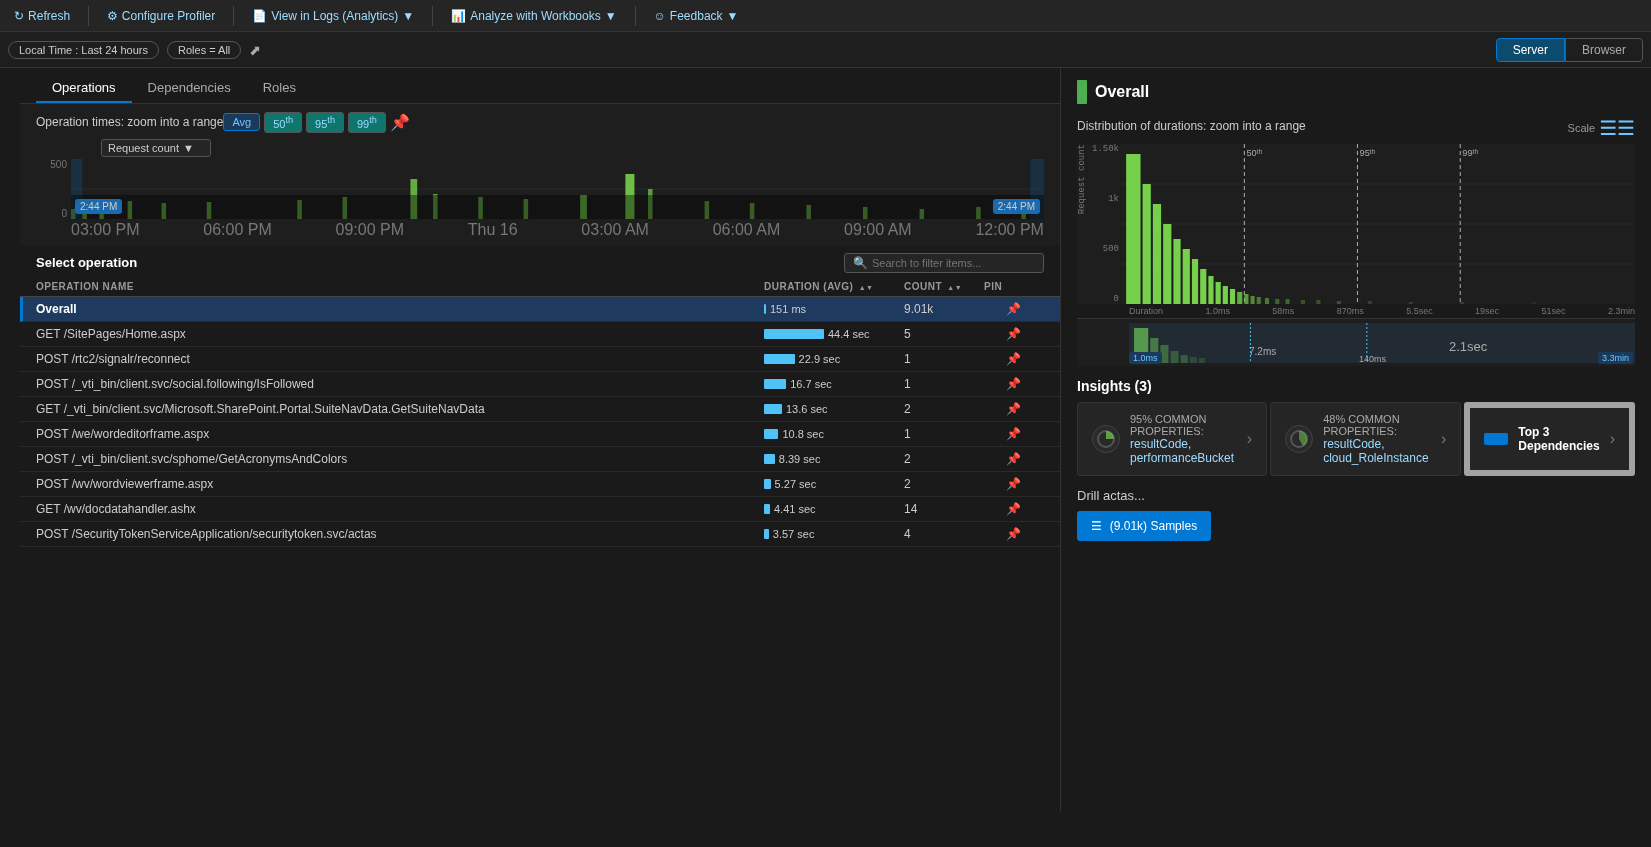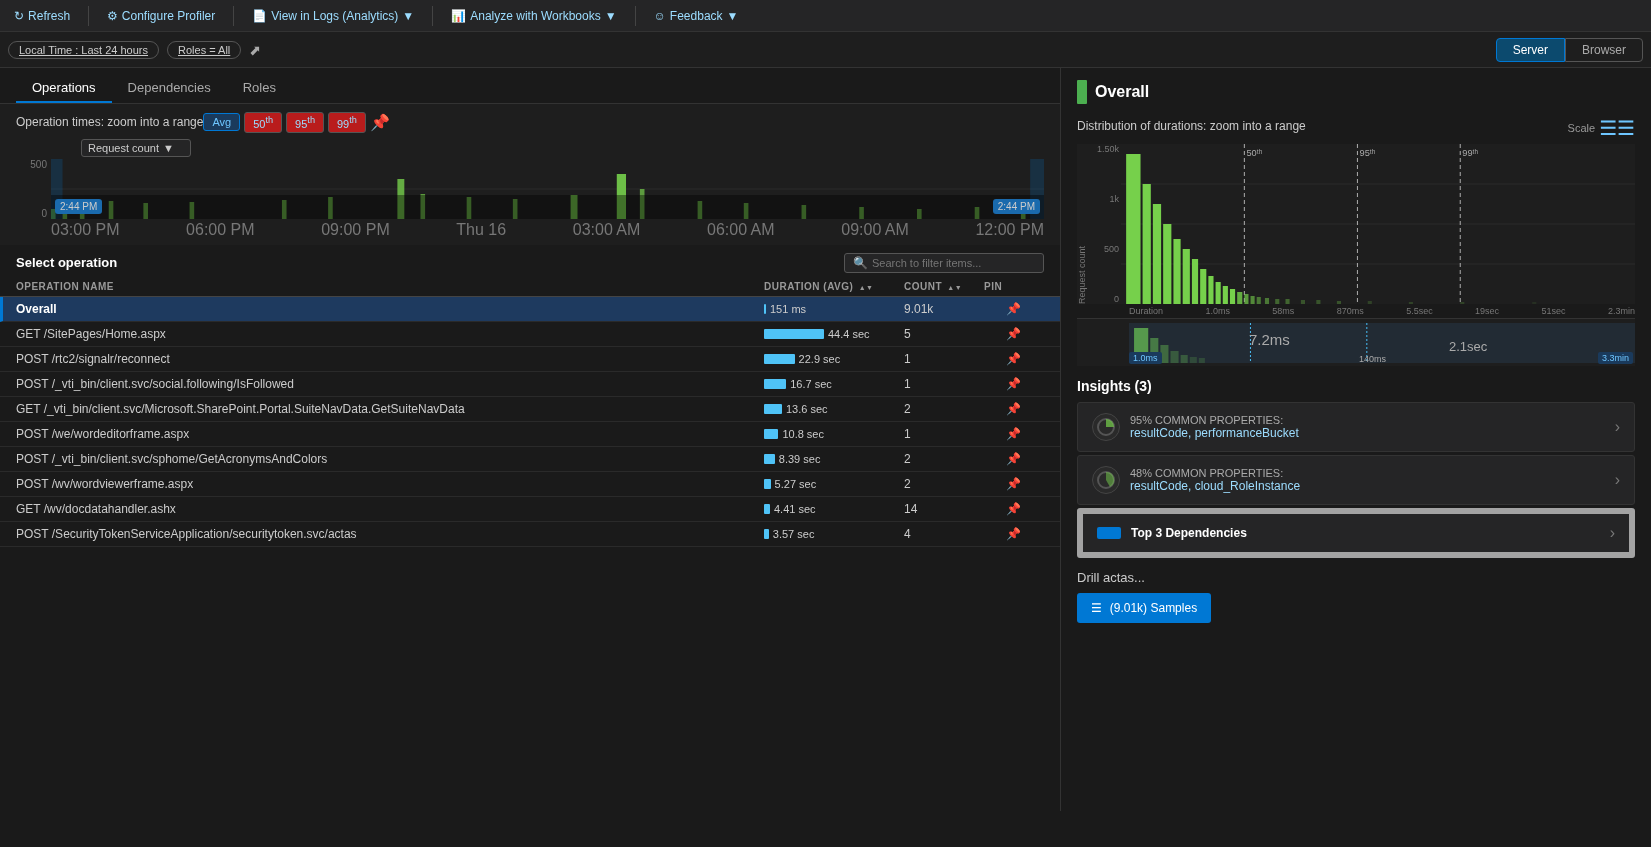--- a/index.html
+++ b/index.html
@@ -5,46 +5,46 @@
     * { box-sizing: border-box; margin: 0; padding: 0; }
     body { background: #1a1a1a; color: #ccc; font-family: 'Segoe UI', sans-serif; font-size: 12px; overflow: hidden; }
     
     
     .toolbar { display: flex; align-items: center; background: #252526; padding: 4px 8px; gap: 12px; height: 32px; border-bottom: 1px solid #333; }
     .toolbar-btn { display: flex; align-items: center; gap: 4px; color: #9cdcfe; cursor: pointer; font-size: 12px; padding: 2px 6px; border: none; background: none; }
     .toolbar-separator { width: 1px; height: 20px; background: #444; }
     
     
     .filter-bar { display: flex; align-items: center; background: #1e1e1e; padding: 6px 8px; gap: 8px; height: 36px; border-bottom: 1px solid #333; }
-    .filter-pill { display: flex; align-items: center; background: #1e1e1e; border: 1px solid #555; border-radius: 12px; padding: 2px 10px; color: #ccc; font-size: 11px; cursor: pointer; gap: 4px; text-decoration: underline; }
+    .filter-pill { display: flex; align-items: center; background: #1e1e1e; border: 1px solid #555; border-radius: 12px; padding: 2px 10px; color: #ccc; font-size: 11px; cursor: pointer; gap: 4px; }
     .filter-icon { font-size: 14px; color: #aaa; cursor: pointer; }
     .top-right-tabs { margin-left: auto; display: flex; }
     .view-tab { padding: 4px 16px; border: 1px solid #555; cursor: pointer; font-size: 12px; }
     .view-tab.active { background: #0c4a6e; border-color: #0078d4; color: #fff; }
     .view-tab:not(.active) { background: #1e1e1e; color: #aaa; }
     .view-tab:first-child { border-radius: 4px 0 0 4px; }
     .view-tab:last-child { border-radius: 0 4px 4px 0; }
     
     
-    .main-layout { display: flex; height: calc(847px - 32px - 36px - 36px); }
+    .main-layout { display: flex; height: calc(847px - 32px - 36px - 36px); padding-left: 20px; }
     
     
     .left-panel { flex: 1; display: flex; flex-direction: column; overflow: hidden; border-right: 1px solid #333; }
     
     
     .tabs-row { display: flex; gap: 0; padding: 0 16px; border-bottom: 1px solid #333; height: 36px; align-items: flex-end; }
     .tab { padding: 6px 16px; cursor: pointer; font-size: 13px; color: #aaa; border-bottom: 2px solid transparent; }
     .tab.active { color: #fff; border-bottom: 2px solid #0078d4; }
     
     
     .chart-section { padding: 8px 16px 4px 16px; background: #1e1e1e; }
     .chart-header { display: flex; align-items: center; justify-content: flex-start; margin-bottom: 4px; }
     .chart-title { font-size: 12px; color: #ccc; }
     .chart-controls { display: flex; gap: 4px; align-items: center; }
-    .chart-btn { padding: 2px 8px; border: 1px solid #555; border-radius: 3px; background: #b91c1c; color: #9cdcfe; font-size: 11px; cursor: pointer; }
+    .chart-btn { padding: 2px 8px; border: 1px solid #555; border-radius: 3px; background: #0f766e; color: #9cdcfe; font-size: 11px; cursor: pointer; }
     .chart-btn.active { background: #1a3a5c; border-color: #0078d4; color: #6ec6ff; }
     .pin-btn { color: #aaa; cursor: pointer; font-size: 16px; }
     .request-count-dropdown { display: flex; align-items: center; gap: 4px; background: #252526; border: 1px solid #555; border-radius: 3px; padding: 2px 6px; font-size: 11px; color: #ccc; cursor: pointer; width: 110px; margin: 2px 0 0 30px; }
     
     
     .time-axis { display: flex; justify-content: space-between; margin-left: 30px; padding: 2px 0; font-size: 16px; color: #777; }
     
     
     .ops-section { flex: 1; overflow: hidden; display: flex; flex-direction: column; }
     .ops-header-row { display: flex; align-items: center; justify-content: space-between; padding: 8px 16px 4px 16px; }
@@ -362,21 +362,21 @@
       <div class="dist-scale-row">
         <span class="dist-title">Distribution of durations: zoom into a range</span>
         <div class="scale-toggle">
           <span class="scale-label">Scale</span>
           <span style="color: #6ec6ff; font-size: 20px;">☰☰</span>
         </div>
       </div>
 
       <div style="display: flex; background: #1e1e1e; position: relative;">
 
-        <div style="display: flex; align-items: flex-end;">
+        <div style="display: flex; align-items: flex-start; font-family: Liberation Mono, monospace;">
           <div style="writing-mode: vertical-rl; transform: rotate(180deg); font-size: 9px; color: #777; margin-right: 2px; text-align: center; white-space: nowrap;">Request count</div>
           <div style="width: 32px; display: flex; flex-direction: column; justify-content: space-between; font-size: 9px; color: #777; text-align: right; padding-right: 2px; height: 160px;">
             <span>1.50k</span>
             <span>1k</span>
             <span>500</span>
             <span>0</span>
           </div>
         </div>
         <div style="flex: 1; position: relative;">
           <svg viewBox="0 0 500 160" preserveAspectRatio="none" style="width: 100%; height: 160px; display: block;">
@@ -449,31 +449,31 @@
             <rect x="69" y="35" width="6" height="5" fill="#76d04b" opacity="0.2"></rect>
 
             <line x1="120" y1="0" x2="120" y2="40" stroke="#4fc3f7" stroke-width="1" stroke-dasharray="2,2"></line>
             <line x1="235" y1="0" x2="235" y2="40" stroke="#4fc3f7" stroke-width="1" stroke-dasharray="2,2"></line>
 
             <rect x="0" y="0" width="500" height="40" fill="rgba(0,120,212,0.08)"></rect>
           </svg>
         </div>
 
         <div style="position: absolute; bottom: 2px; left: 52px; font-size: 9px; color: #6ec6ff; background: #1a3a5c; padding: 1px 4px; border-radius: 2px;">1.0ms</div>
-        <div style="position: absolute; bottom: 18px; left: calc(52px + 120px); font-size: 15px; color: #aaa;">7.2ms</div>
+        <div style="position: absolute; bottom: 9px; left: calc(52px + 120px); font-size: 10px; color: #aaa;">7.2ms</div>
         <div style="position: absolute; bottom: 2px; left: calc(52px + 230px); font-size: 9px; color: #aaa;">140ms</div>
         <div style="position: absolute; bottom: 12px; left: calc(52px + 320px); font-size: 13px; color: #aaa;">2.1sec</div>
         <div style="position: absolute; bottom: 2px; right: 2px; font-size: 9px; color: #6ec6ff; background: #1a3a5c; padding: 1px 4px; border-radius: 2px;">3.3min</div>
       </div>
     </div>
 
     <div>
       <div class="insights-title" style="margin-bottom: 8px;">Insights (3)</div>
 
-      <div style="display: flex; flex-direction: column; gap: 3px;">
+      <div style="display: flex; flex-direction: row; gap: 3px;">
         <div class="insight-card">
           <div class="insight-icon" style="background: #2a2a2a; border: 1px solid #444; position: relative;">
             <svg width="20" height="20" viewBox="0 0 20 20">
               <circle cx="10" cy="10" r="8" fill="none" stroke="#555" stroke-width="2"></circle>
               <path d="M10 10 L10 2 A8 8 0 0 1 18 10 Z" fill="#76d04b" opacity="0.7"></path>
             </svg>
           </div>
           <div class="insight-text">
             <div class="insight-pct">95% COMMON PROPERTIES:</div>
             <div class="insight-desc">resultCode, performanceBucket</div>

